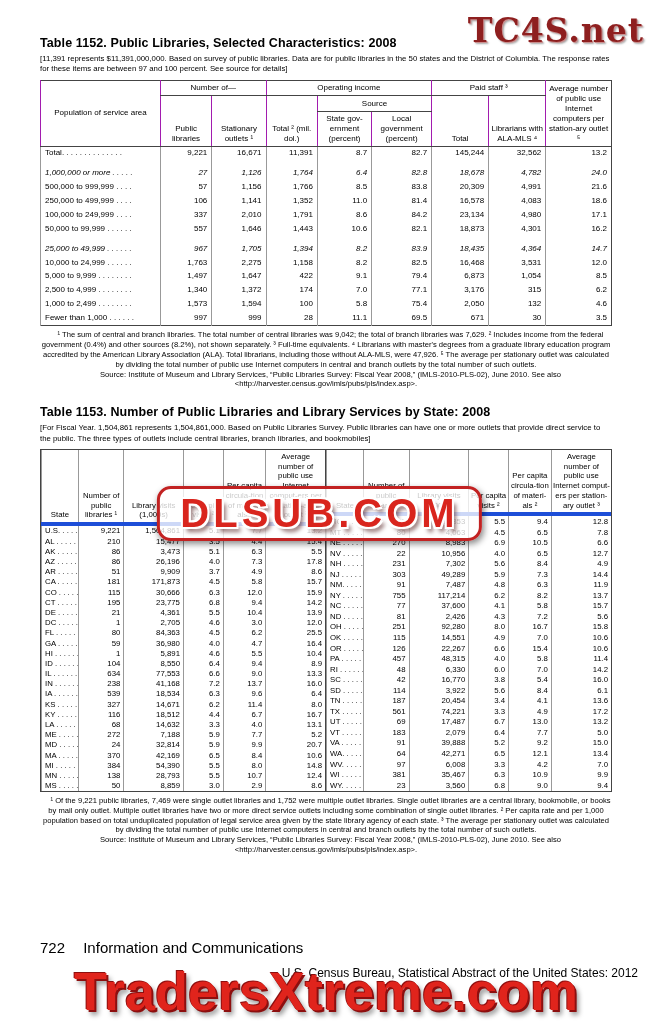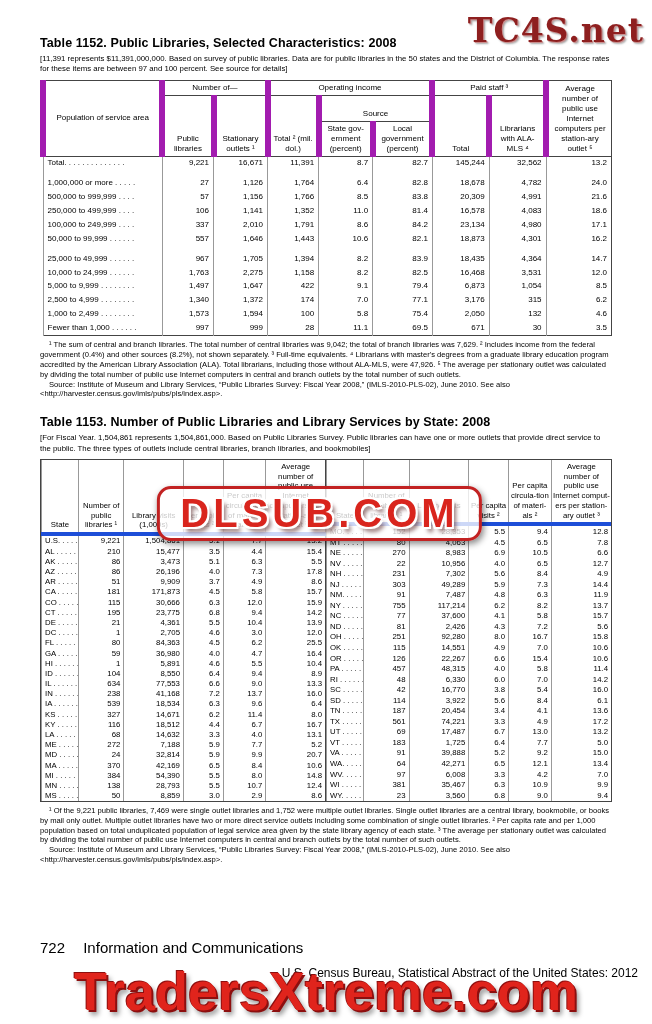--- a/index.html
+++ b/index.html
@@ -13,50 +13,50 @@
   h2.tbl-title { font-size:12.5px; font-weight:bold; margin-bottom:4px; letter-spacing:0.1px; }
   p.note { font-size:7.8px; line-height:1.32; margin-bottom:5px; }
 
   table { width:100%; border-collapse:collapse; table-layout:fixed; }
   th { font-weight:normal; }
 
   
   .t1152 { font-size:8px; border:1px solid #444; }
   .t1152 th {
     text-align:center; vertical-align:bottom; padding:2px 2px;
-    border-left:6px solid #a21caf; border-bottom:1px solid #444; line-height:1.25;
+    border-left:1px solid #a21caf; border-bottom:1px solid #444; line-height:1.25;
   }
   .t1152 th.mid { vertical-align:middle; }
   .t1152 th.tall { vertical-align:top; padding-top:3px;margin-left:16px; }
   .t1152 td {
     padding:1.5px 4px; border-left:1px solid #999; text-align:right;
     white-space:nowrap; overflow:hidden; line-height:1.35;
   }
   .t1152 td.stub { text-align:left; padding-left:4px; }
-  .t1152 tr.gap td { padding-top:8px; }
+  .t1152 tr.gap td { padding-top:8px;font-style:italic; }
 
   tr.bold td { font-weight:normal; }
 
   
   .twocol { display:flex; border:1px solid #444; margin-top:2px; }
   .twocol table { width:50%; }
   .t1153 { font-size:7.8px; }
   .t1153.left { border-right:1px solid #444; }
   .t1153 th {
     text-align:center; vertical-align:bottom; padding:2px 1px;
     border-left:1px solid #999; border-bottom:4px solid #1d4ed8; line-height:1.25;
   }
   .t1153 th.tall { vertical-align:top; padding-top:2px; }
   .t1153 td {
     padding:0.5px 3px; border-left:1px solid #999; text-align:right;
     white-space:nowrap; overflow:hidden; line-height:1.18;
   }
   .t1153 td.stub { text-align:left; padding-left:3px; }
 
-  .footnotes { font-size:7.6px; line-height:1.3; margin-top:4px; }
+  .footnotes { font-size:7.6px; line-height:1.3; margin-top:4px;text-align:center; }
   .footnotes p { text-indent:9px; }
   .sec-1153 { margin-top:16px; }
 
   
   .page-footer { position:absolute; left:40px; bottom:68px; font-size:15px; }
   .pf-num { margin-right:14px; }
   .credit { position:absolute; right:14px; bottom:44px; font-size:12px; }
 
   
   .wm-top {
@@ -679,21 +679,21 @@
               <td class="stub">UT . . . . . .</td>
               <td class="num">69</td>
               <td class="num">17,487</td>
               <td class="num">6.7</td>
               <td class="num">13.0</td>
               <td class="num">13.2</td>
             </tr>
             <tr>
               <td class="stub">VT . . . . . .</td>
               <td class="num">183</td>
-              <td class="num">1,725</td>
+              <td class="num">2,079</td>
               <td class="num">6.4</td>
               <td class="num">7.7</td>
               <td class="num">5.0</td>
             </tr>
             <tr>
               <td class="stub">VA . . . . . .</td>
               <td class="num">91</td>
               <td class="num">39,888</td>
               <td class="num">5.2</td>
               <td class="num">9.2</td>

